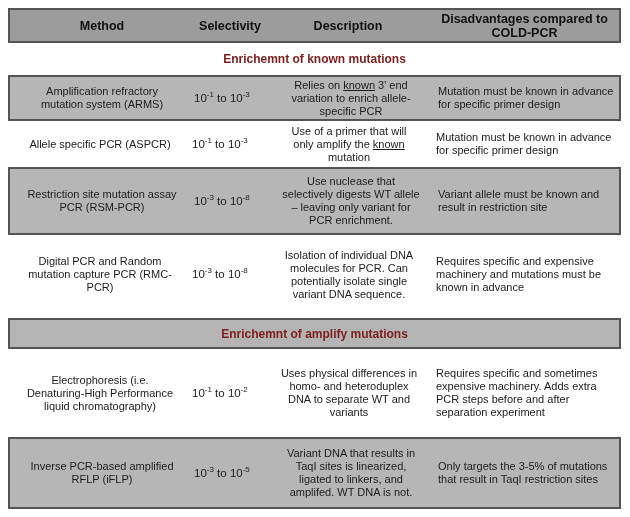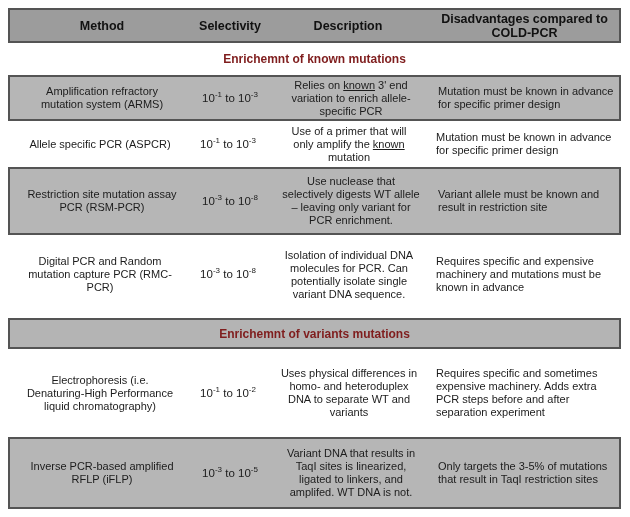--- a/index.html
+++ b/index.html
@@ -67,21 +67,20 @@
   .r4 { height: 79px; border: none; background: #ffffff; }
   .white-row { background: #ffffff; border: none; }
   .r5 { height: 88px; }
   .r6 { height: 72px; }
   .cell { box-sizing: border-box; }
   .cell.method {
     text-align: center;
     padding: 0 14px;
   }
   .cell.sel {
-    text-align: center;
     font-size: 11.5px;
     white-space: nowrap;
   }
   .cell.sel sup {
     font-size: 8px;
     line-height: 0;
   }
   .cell.desc {
     text-align: center;
     padding-left: 16px;
@@ -129,21 +128,21 @@
     <div class="cell dis">Variant allele must be known and result in restriction site</div>
   </div>
 
   <div class="bar grid row white-row r4">
     <div class="cell method">Digital PCR and Random mutation capture PCR (RMC-PCR)</div>
     <div class="cell sel"><span>10</span><sup>-3</sup><span> to 10</span><sup>-8</sup></div>
     <div class="cell desc"><span></span><span class="u"></span><span>Isolation of individual DNA molecules for PCR.  Can potentially isolate single variant DNA sequence.</span></div>
     <div class="cell dis">Requires specific and expensive machinery and mutations must be known in advance</div>
   </div>
 
-  <div class="bar section-title section-gray">Enrichemnt of variants mutations</div>
+  <div class="bar section-title section-gray">Enrichemnt of amplify mutations</div>
 
   <div class="bar grid row white-row r5">
     <div class="cell method">Electrophoresis (i.e. Denaturing-High Performance liquid chromatography)</div>
     <div class="cell sel"><span>10</span><sup>-1</sup><span> to 10</span><sup>-2</sup></div>
     <div class="cell desc"><span></span><span class="u"></span><span>Uses physical differences in homo- and heteroduplex DNA to separate WT and variants</span></div>
     <div class="cell dis">Requires specific and sometimes expensive machinery.  Adds extra PCR steps before and after separation experiment</div>
   </div>
 
   <div class="bar grid row gray r6">
     <div class="cell method">Inverse PCR-based amplified RFLP (iFLP)</div>

